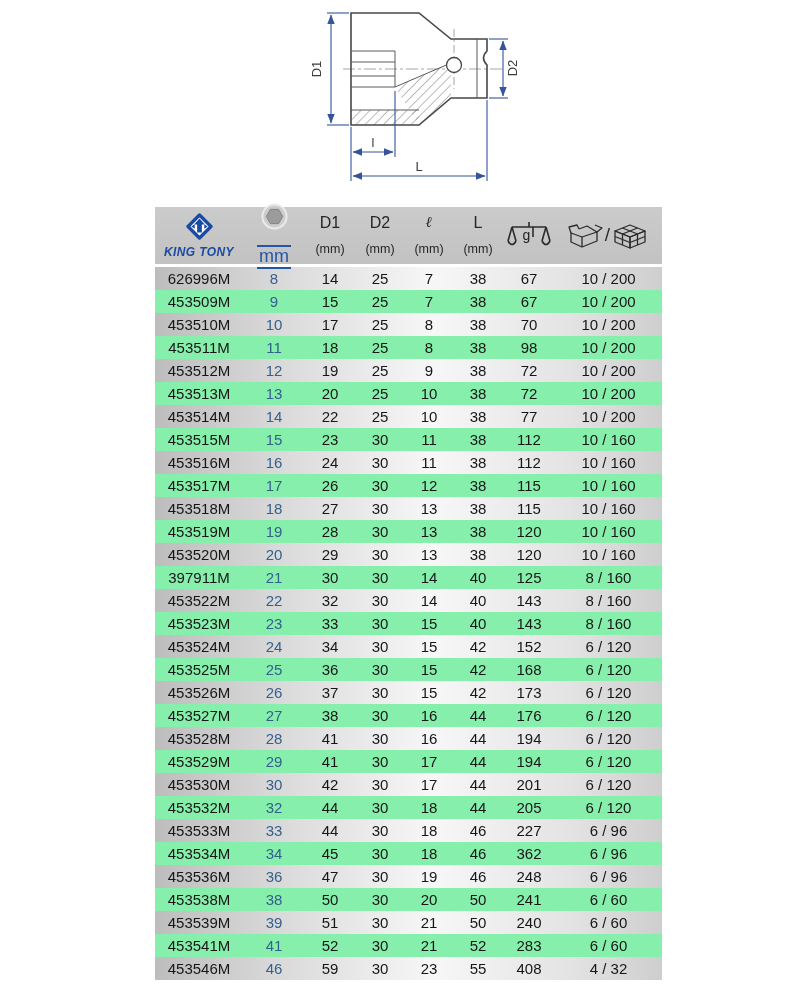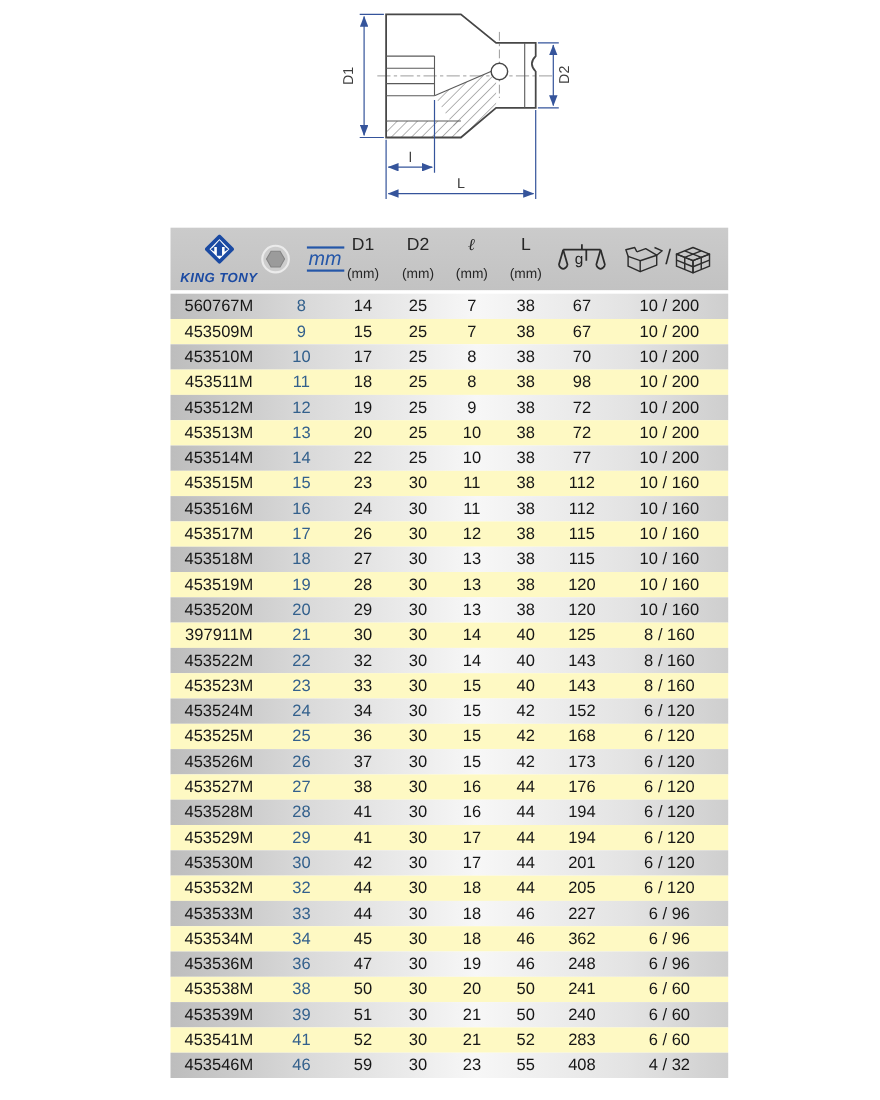--- a/index.html
+++ b/index.html
@@ -12,28 +12,28 @@
   
   .spec-table{position:absolute;left:155px;top:207px;width:507px;}
   .thead{display:flex;height:57px;align-items:center;background:linear-gradient(#cbcbcb,#c2c2c2);}
   .th{display:flex;flex-direction:column;align-items:center;justify-content:center;height:100%;}
   .c0{width:88px}.c1{width:62px}.c2{width:50px}.c3{width:50px}.c4{width:48px}.c5{width:50px}.c6{width:52px}.c7{width:107px}
   .dim-label{font-size:16px;line-height:1.05;color:#262626;}
   .dim-label.script{font-family:"DejaVu Serif",serif;font-style:italic;font-weight:bold;font-size:15px;}
   .dim-sub{font-size:12.5px;line-height:1.05;color:#262626;margin-top:12px;}
   .brand{display:flex;flex-direction:column;align-items:center;line-height:1;}
   .brand-text{color:#1b4aa2;font-weight:bold;font-style:italic;font-size:12px;letter-spacing:.4px;margin-top:6px;white-space:nowrap;}
-  .size-head{display:flex;flex-direction:row;align-items:center;gap:14px;font-style:italic;}
+  .size-head{display:flex;flex-direction:column;align-items:center;gap:14px;}
   .mm-unit{color:#2456a8;font-size:18px;line-height:1.1;border-top:2px solid #2456a8;border-bottom:2px solid #2456a8;padding:0 2px;}
   .pack-head{display:flex;flex-direction:row;align-items:center;gap:1px;}
   .pack-slash{font-size:19px;color:#2b2b2b;transform:translateY(-1px);}
   .head-gap{height:3px;background:#ffffff;}
   .tr{display:flex;height:23px;align-items:center;}
   .tr.striped{background:linear-gradient(90deg,#bdbdbd 0%,#dadada 25%,#f7f7f7 55%,#e3e3e3 82%,#cecece 100%);}
-  .tr.plain{background:#fef9c3;}
+  .tr.plain{background:#86efac;}
   .td{font-size:15px;color:#161616;text-align:center;white-space:nowrap;}
   .td.c1{color:#33608c;}
 </style>
 </head>
 <body>
 
 <div class="drawing">
   <svg width="232" height="196" viewBox="0 0 232 196">
     <defs>
       <marker id="as" markerWidth="9" markerHeight="7" refX="0.5" refY="3.5" orient="auto">
@@ -185,21 +185,21 @@
           </g>
         </svg>
       </div>
     </div>
   </div>
 
   <div class="head-gap"></div>
 
   <div class="tbody">
       <div class="tr striped">
-      <div class="td c0">560767M</div>
+      <div class="td c0">626996M</div>
       <div class="td c1">8</div>
       <div class="td c2">14</div>
       <div class="td c3">25</div>
       <div class="td c4">7</div>
       <div class="td c5">38</div>
       <div class="td c6">67</div>
       <div class="td c7">10 / 200</div>
     </div>
       <div class="tr plain">
       <div class="td c0">453509M</div>

